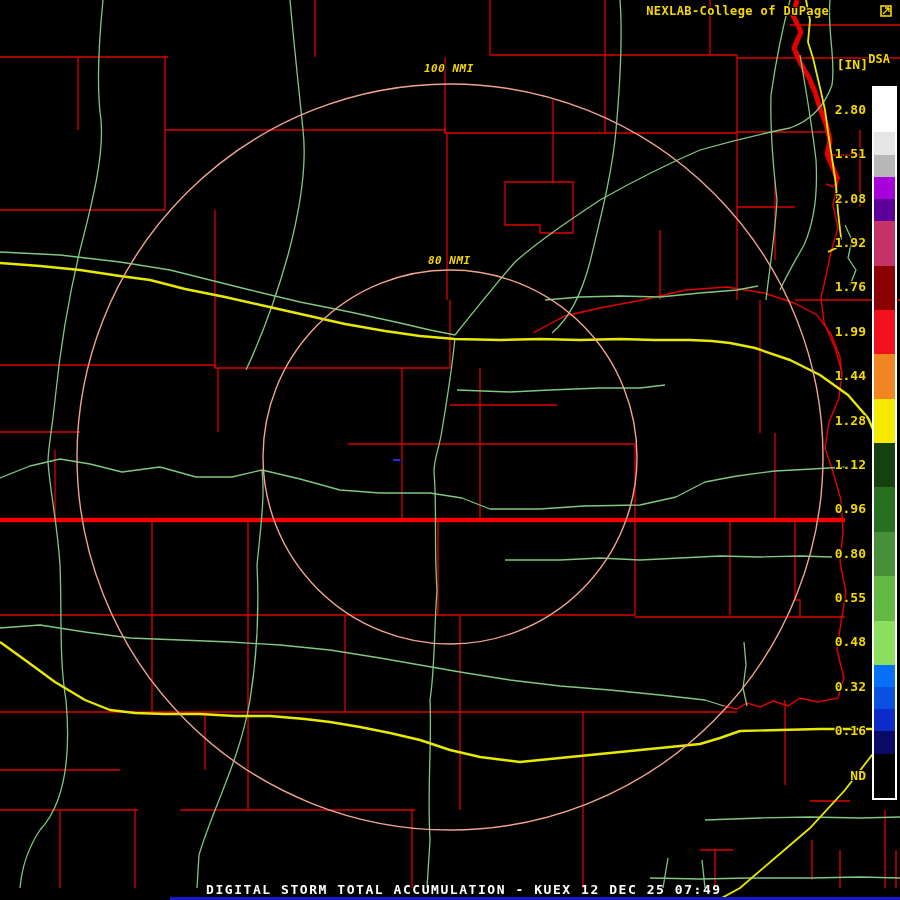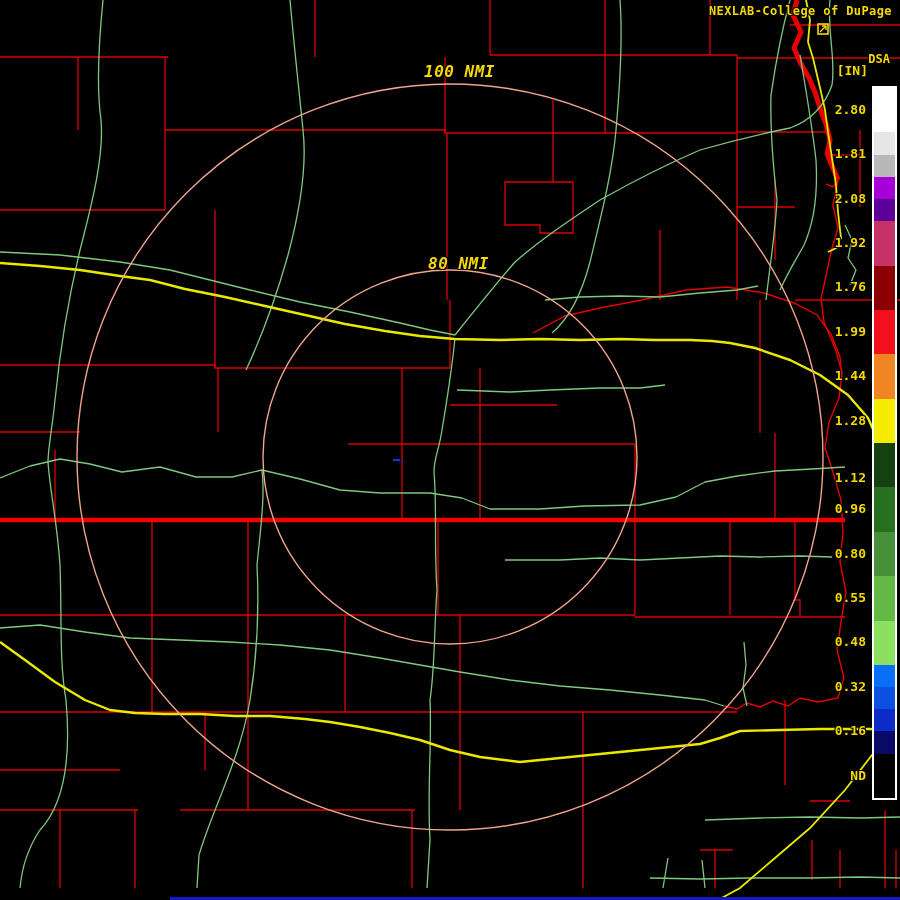--- a/index.html
+++ b/index.html
@@ -13,25 +13,25 @@
   .st{stroke:var(--state_line);stroke-width:4.5;fill:none;}
   .rv{stroke:var(--river_red);stroke-width:1.4;fill:none;}
   .rvthick{stroke:var(--river_red);stroke-width:5;fill:none;stroke-linejoin:round;}
   .gr{stroke:var(--road_green);stroke-width:1.3;fill:none;stroke-linejoin:round;}
   .yl{stroke:var(--road_yellow);stroke-width:2.4;fill:none;stroke-linejoin:round;}
   .ylthin{stroke:var(--road_yellow);stroke-width:1.8;fill:none;}
   .ring{stroke:var(--range_ring);stroke-width:1.4;fill:none;}
   
   .ovl{position:absolute;font-weight:bold;white-space:pre;
        text-shadow:1px 1px 0 #000,-1px 1px 0 #000,1px -1px 0 #000,-1px -1px 0 #000;}
-  .ytx{color:var(--text_yellow);flex-direction:column;}
+  .ytx{color:var(--text_yellow);}
   .brand{top:4px;right:8px;font-size:12px;letter-spacing:.4px;display:flex;align-items:center;gap:5px;}
   .dsa{top:52px;right:10px;font-size:12px;}
-  .units{top:63px;right:32px;font-size:13px;}
-  .ring-label{color:var(--text_yellow);font-style:italic;font-size:16px;letter-spacing:.5px;}
+  .units{top:57px;right:32px;font-size:13px;}
+  .ring-label{color:var(--text_yellow);font-style:italic;font-size:11px;letter-spacing:.5px;}
   .rl-100{left:424px;top:62px;} .rl-50{left:428px;top:254px;}
   .footer{bottom:3px;left:206px;font-size:13px;letter-spacing:1.55px;color:var(--title_white);
           font-weight:bold;text-shadow:none;}
   
   .legend-bar{position:absolute;left:872px;top:86px;width:25px;height:714px;
               border:2px solid #fff;box-sizing:border-box;background:#000;
               display:flex;flex-direction:column;}
   .seg{width:100%;} .u1{flex:2 0 0;} .u05{flex:1 0 0;}
   .leg-label{position:absolute;right:34px;font-size:13px;line-height:16px;}
 </style>
@@ -139,30 +139,31 @@
     <div class="seg u1" style="background-color: rgb(100, 185, 69);"></div>
     <div class="seg u1" style="background-color: rgb(139, 224, 96);"></div>
     <div class="seg u05" style="background-color: rgb(8, 112, 248);"></div>
     <div class="seg u05" style="background-color: rgb(11, 81, 224);"></div>
     <div class="seg u05" style="background-color: rgb(12, 43, 200);"></div>
     <div class="seg u05" style="background-color: rgb(10, 10, 102);"></div>
     <div class="seg u1" style="background-color: rgb(0, 0, 0);"></div>
   </div>
 
   <div class="ovl ytx leg-label" style="top:102px">2.80</div>
-  <div class="ovl ytx leg-label" style="top:146px">1.81</div>
+  <div class="ovl ytx leg-label" style="top:146px">1.51</div>
   <div class="ovl ytx leg-label" style="top:191px">2.08</div>
   <div class="ovl ytx leg-label" style="top:235px">1.92</div>
   <div class="ovl ytx leg-label" style="top:279px">1.76</div>
   <div class="ovl ytx leg-label" style="top:324px">1.99</div>
   <div class="ovl ytx leg-label" style="top:368px">1.44</div>
   <div class="ovl ytx leg-label" style="top:413px">1.28</div>
-  <div class="ovl ytx leg-label" style="top:470px">1.12</div>
+  <div class="ovl ytx leg-label" style="top:457px">1.12</div>
   <div class="ovl ytx leg-label" style="top:501px">0.96</div>
   <div class="ovl ytx leg-label" style="top:546px">0.80</div>
   <div class="ovl ytx leg-label" style="top:590px">0.55</div>
   <div class="ovl ytx leg-label" style="top:634px">0.48</div>
   <div class="ovl ytx leg-label" style="top:679px">0.32</div>
   <div class="ovl ytx leg-label" style="top:723px">0.16</div>
   <div class="ovl ytx leg-label" style="top:768px">ND</div>
 
+  <div class="ovl footer">DIGITAL STORM TOTAL ACCUMULATION - KUEX 12 DEC 25 07:49</div>
 
 </div>
 
 </body></html>

